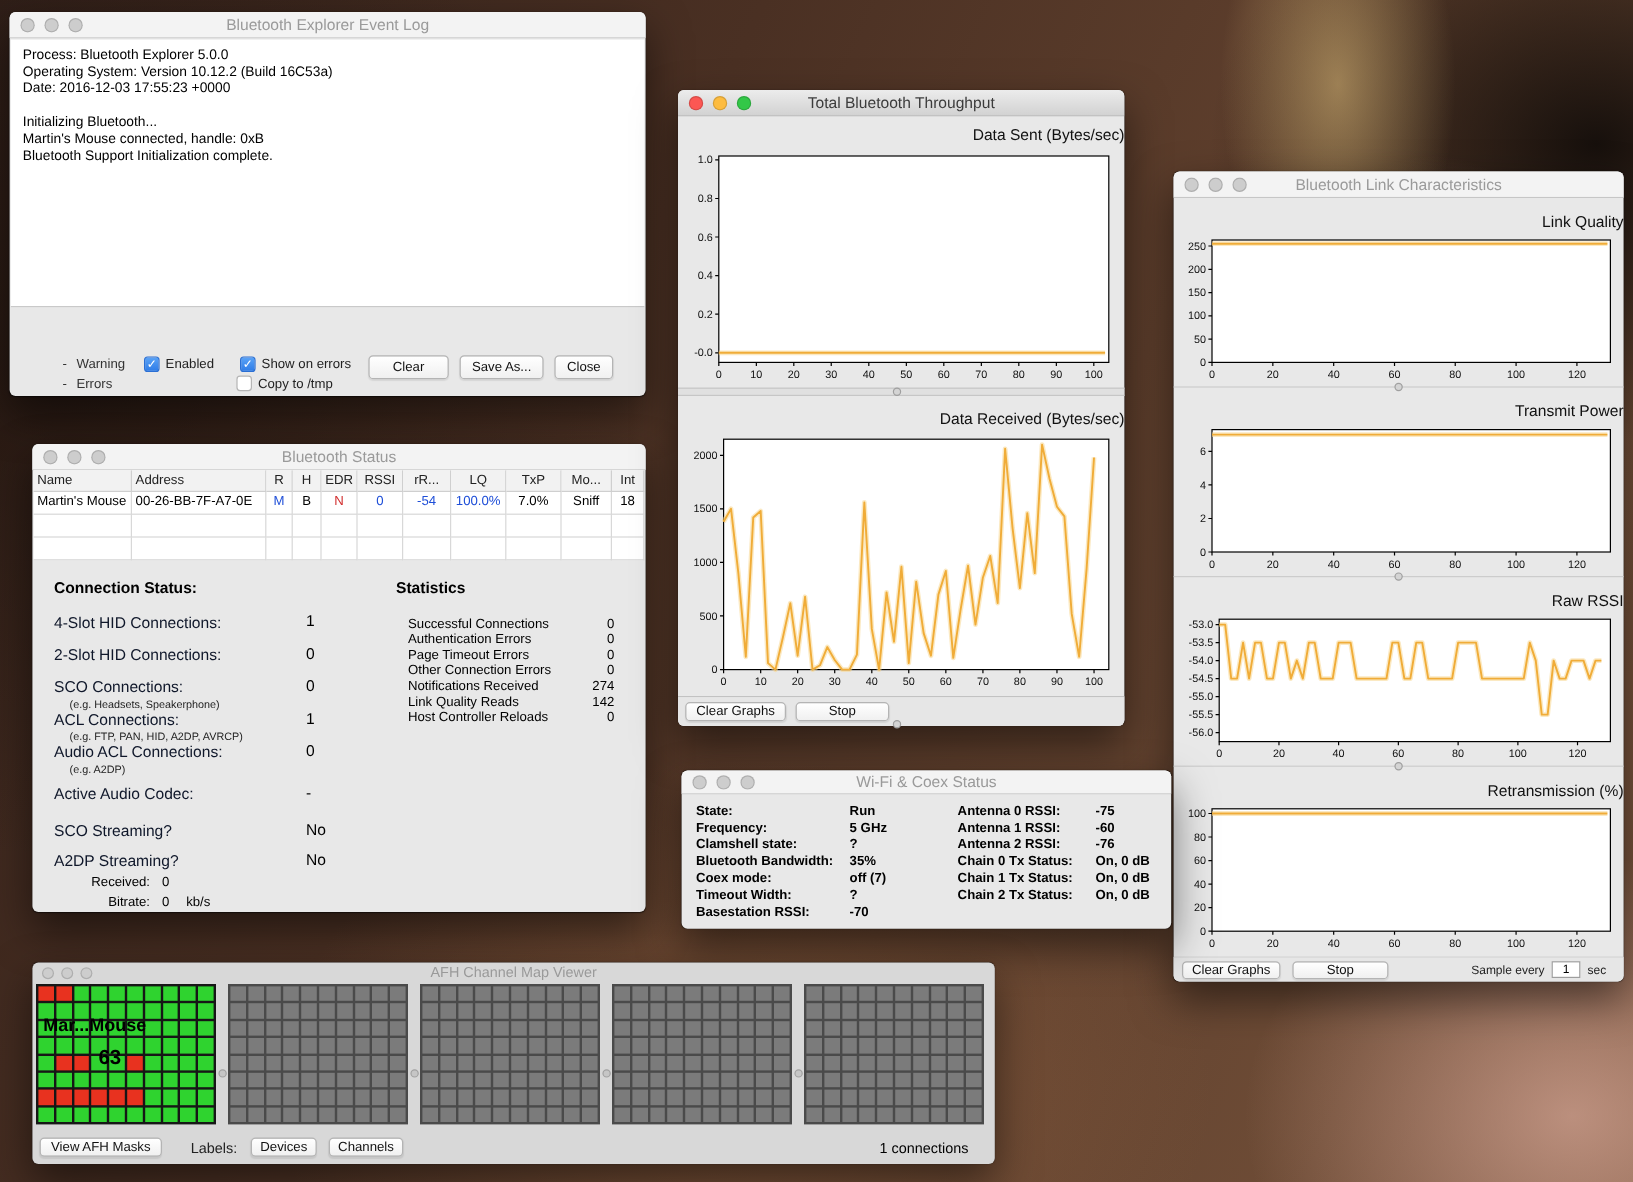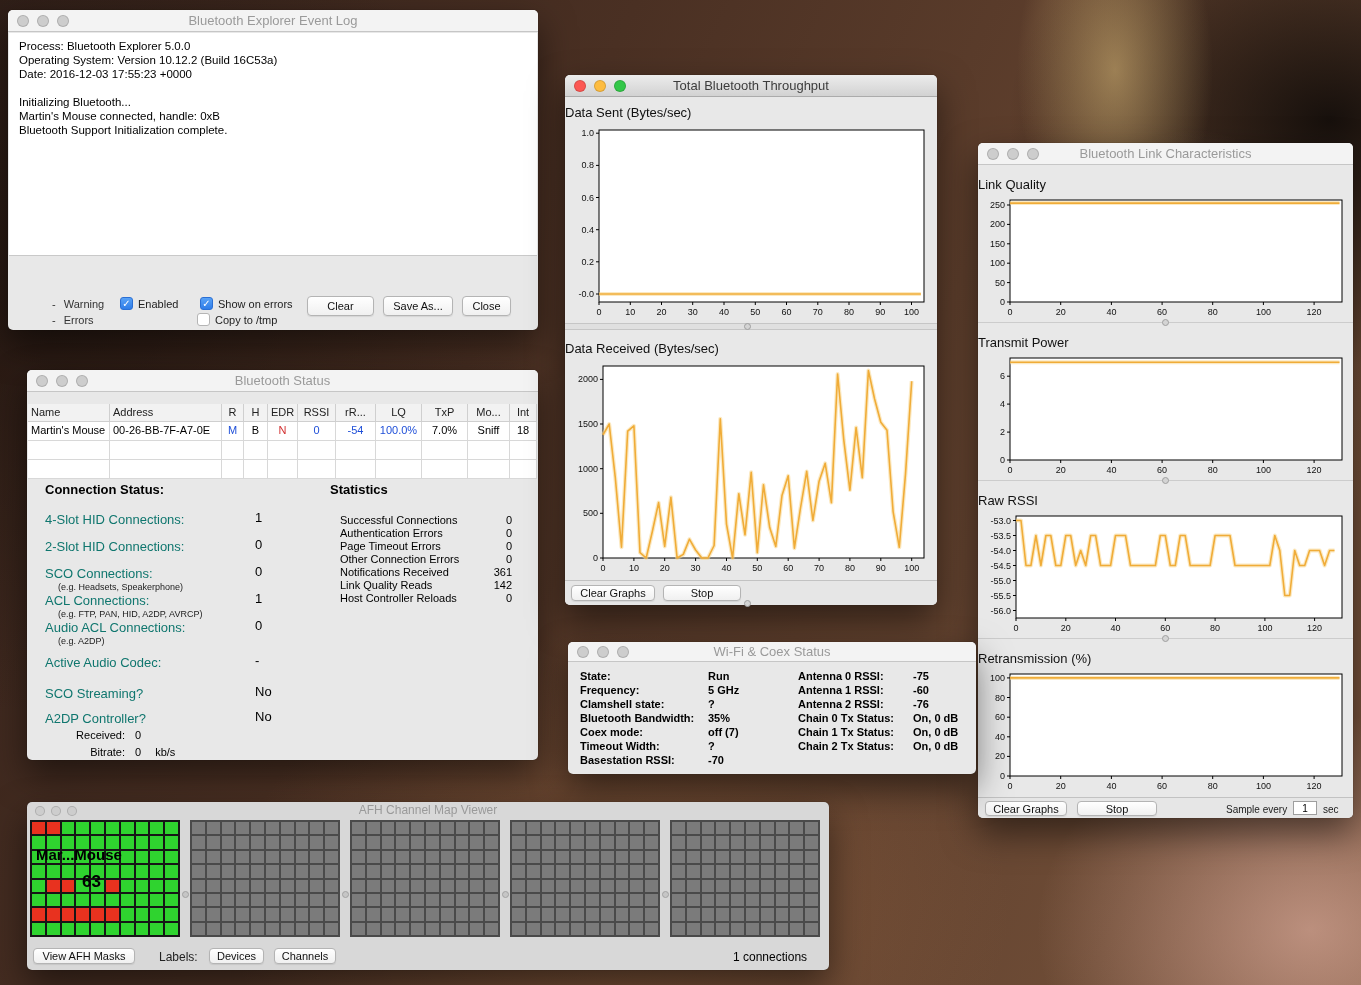--- a/index.html
+++ b/index.html
@@ -42,47 +42,47 @@
   .legend-line { position:absolute; font-size:11px; color:#333; }
   .legend-line .dash { margin-right:8px; }
   .checkbox-wrap { position:absolute; display:flex; align-items:center; gap:5px; }
   .cb { width:13px; height:13px; border-radius:3px; background:#fff; border:1px solid #b5b5b5;
     display:flex; align-items:center; justify-content:center; font-size:10px; color:#fff; }
   .cb.checked { background:linear-gradient(#59a2f6,#2f7de8); border-color:#2a6fd4; }
   .cb-label { font-size:11px; color:#222; }
 
   
   #win-status { left:27px; top:370px; width:511px; height:390px; }
-  .status-table { position:absolute; left:1px; top:22px; width:509px; background:#fff;margin-top:12px; }
+  .status-table { position:absolute; left:1px; top:22px; width:509px; background:#fff; }
   .tr { display:flex; height:19px; }
   .th-row { height:18px; }
   .td { border-right:1px solid #d8d8d8; border-bottom:1px solid #d8d8d8; font-size:11px;
     padding:2px 3px; overflow:hidden; white-space:nowrap; text-align:center; color:#000; }
   .td.c0, .td.c1 { text-align:left; }
   .th { background:#f2f2f2; border-color:#cfcfcf; color:#222; }
   .cs-heading { position:absolute; left:18px; top:112px; font-size:13px; font-weight:bold; color:#000; }
   .cs-list { position:absolute; left:18px; top:140px; width:275px; }
   .cs-item { position:relative; height:27px; }
-  .cs-label { font-size:13px; color:#0f766e; }
+  .cs-label { font-size:13px; color:#0f172a; }
   .cs-value { position:absolute; left:210px; top:0; font-size:13px; color:#000; }
   .cs-note { font-size:9px; color:#222; margin-left:13px; margin-top:0; }
   .cs-sublist { position:absolute; left:48px; top:359px; }
   .cs-sub { position:relative; height:17px; font-size:11px; color:#000; }
   .cs-sub-label { display:inline-block; width:50px; text-align:right; }
   .cs-sub-value { display:inline-block; margin-left:10px; }
   .cs-sub-unit { display:inline-block; margin-left:14px; }
   .stats-heading { position:absolute; left:303px; top:112px; font-size:13px; font-weight:bold; color:#000; }
   .stats-list { position:absolute; left:313px; top:144px; width:172px; }
   .stat-row { position:relative; height:13px; font-size:11px; color:#000; }
   .stat-value { position:absolute; right:0; top:0; }
 
   
   #win-throughput { left:565px; top:75px; width:372px; height:530px; }
   #win-link { left:978px; top:143px; width:375px; height:675px; }
-  .chart-title { position:absolute; left:0; right:0; text-align:left; font-size:13px; color:#111; }
+  .chart-title { position:absolute; left:0; right:0; text-align:right; font-size:13px; color:#111; }
   .chart { position:absolute; }
   .sep { position:absolute; left:0; right:0; height:7px; background:#e0e0e0;
     border-top:1px solid #c6c6c6; border-bottom:1px solid #c6c6c6; }
   .sep-line { position:absolute; left:0; right:0; height:1px; background:#cccccc; }
   .dimple { position:absolute; width:7px; height:7px; border-radius:50%; background:#d4d4d4;
     border:1px solid #9f9f9f; }
   .bottombar { position:absolute; left:0; right:0; border-top:1px solid #c2c2c2; background:#e6e6e6;
     border-radius:0 0 5px 5px; }
   .sample-label { position:absolute; font-size:10px; color:#222; }
   .sample-input { position:absolute; width:24px; height:14px; border:1px solid #9e9e9e; background:#fff;
@@ -212,33 +212,33 @@
     </div>
   <div class="cs-heading">Connection Status:</div>
   <div class="cs-list">
       <div class="cs-item"><span class="cs-label">4-Slot HID Connections:</span><span class="cs-value">1</span></div>
       <div class="cs-item"><span class="cs-label">2-Slot HID Connections:</span><span class="cs-value">0</span></div>
       <div class="cs-item"><span class="cs-label">SCO Connections:</span><span class="cs-value">0</span><div class="cs-note">(e.g. Headsets, Speakerphone)</div></div>
       <div class="cs-item"><span class="cs-label">ACL Connections:</span><span class="cs-value">1</span><div class="cs-note">(e.g. FTP, PAN, HID, A2DP, AVRCP)</div></div>
       <div class="cs-item"><span class="cs-label">Audio ACL Connections:</span><span class="cs-value">0</span><div class="cs-note">(e.g. A2DP)</div></div>
       <div class="cs-item" style="margin-top: 8px;"><span class="cs-label">Active Audio Codec:</span><span class="cs-value">-</span></div>
       <div class="cs-item" style="margin-top: 4px; height: 21px;"><span class="cs-label">SCO Streaming?</span><span class="cs-value">No</span></div>
-      <div class="cs-item" style="margin-top: 4px; height: 21px;"><span class="cs-label">A2DP Controller?</span><span class="cs-value">No</span></div>
+      <div class="cs-item" style="margin-top: 4px; height: 21px;"><span class="cs-label">A2DP Streaming?</span><span class="cs-value">No</span></div>
     </div>
   <div class="cs-sublist">
       <div class="cs-sub"><span class="cs-sub-label">Received:</span><span class="cs-sub-value">0</span></div>
       <div class="cs-sub"><span class="cs-sub-label">Bitrate:</span><span class="cs-sub-value">0</span><span class="cs-sub-unit">kb/s</span></div>
     </div>
   <div class="stats-heading">Statistics</div>
   <div class="stats-list">
       <div class="stat-row"><span class="stat-label">Successful Connections</span><span class="stat-value">0</span></div>
       <div class="stat-row"><span class="stat-label">Authentication Errors</span><span class="stat-value">0</span></div>
       <div class="stat-row"><span class="stat-label">Page Timeout Errors</span><span class="stat-value">0</span></div>
       <div class="stat-row"><span class="stat-label">Other Connection Errors</span><span class="stat-value">0</span></div>
-      <div class="stat-row"><span class="stat-label">Notifications Received</span><span class="stat-value">361</span></div>
+      <div class="stat-row"><span class="stat-label">Notifications Received</span><span class="stat-value">274</span></div>
       <div class="stat-row"><span class="stat-label">Link Quality Reads</span><span class="stat-value">142</span></div>
       <div class="stat-row"><span class="stat-label">Host Controller Reloads</span><span class="stat-value">0</span></div>
     </div>
 </div>
 
 <div class="window active" id="win-throughput">
   <div class="titlebar">
     <div class="traffic">
       <span class="light red"></span>
       <span class="light yellow"></span>

